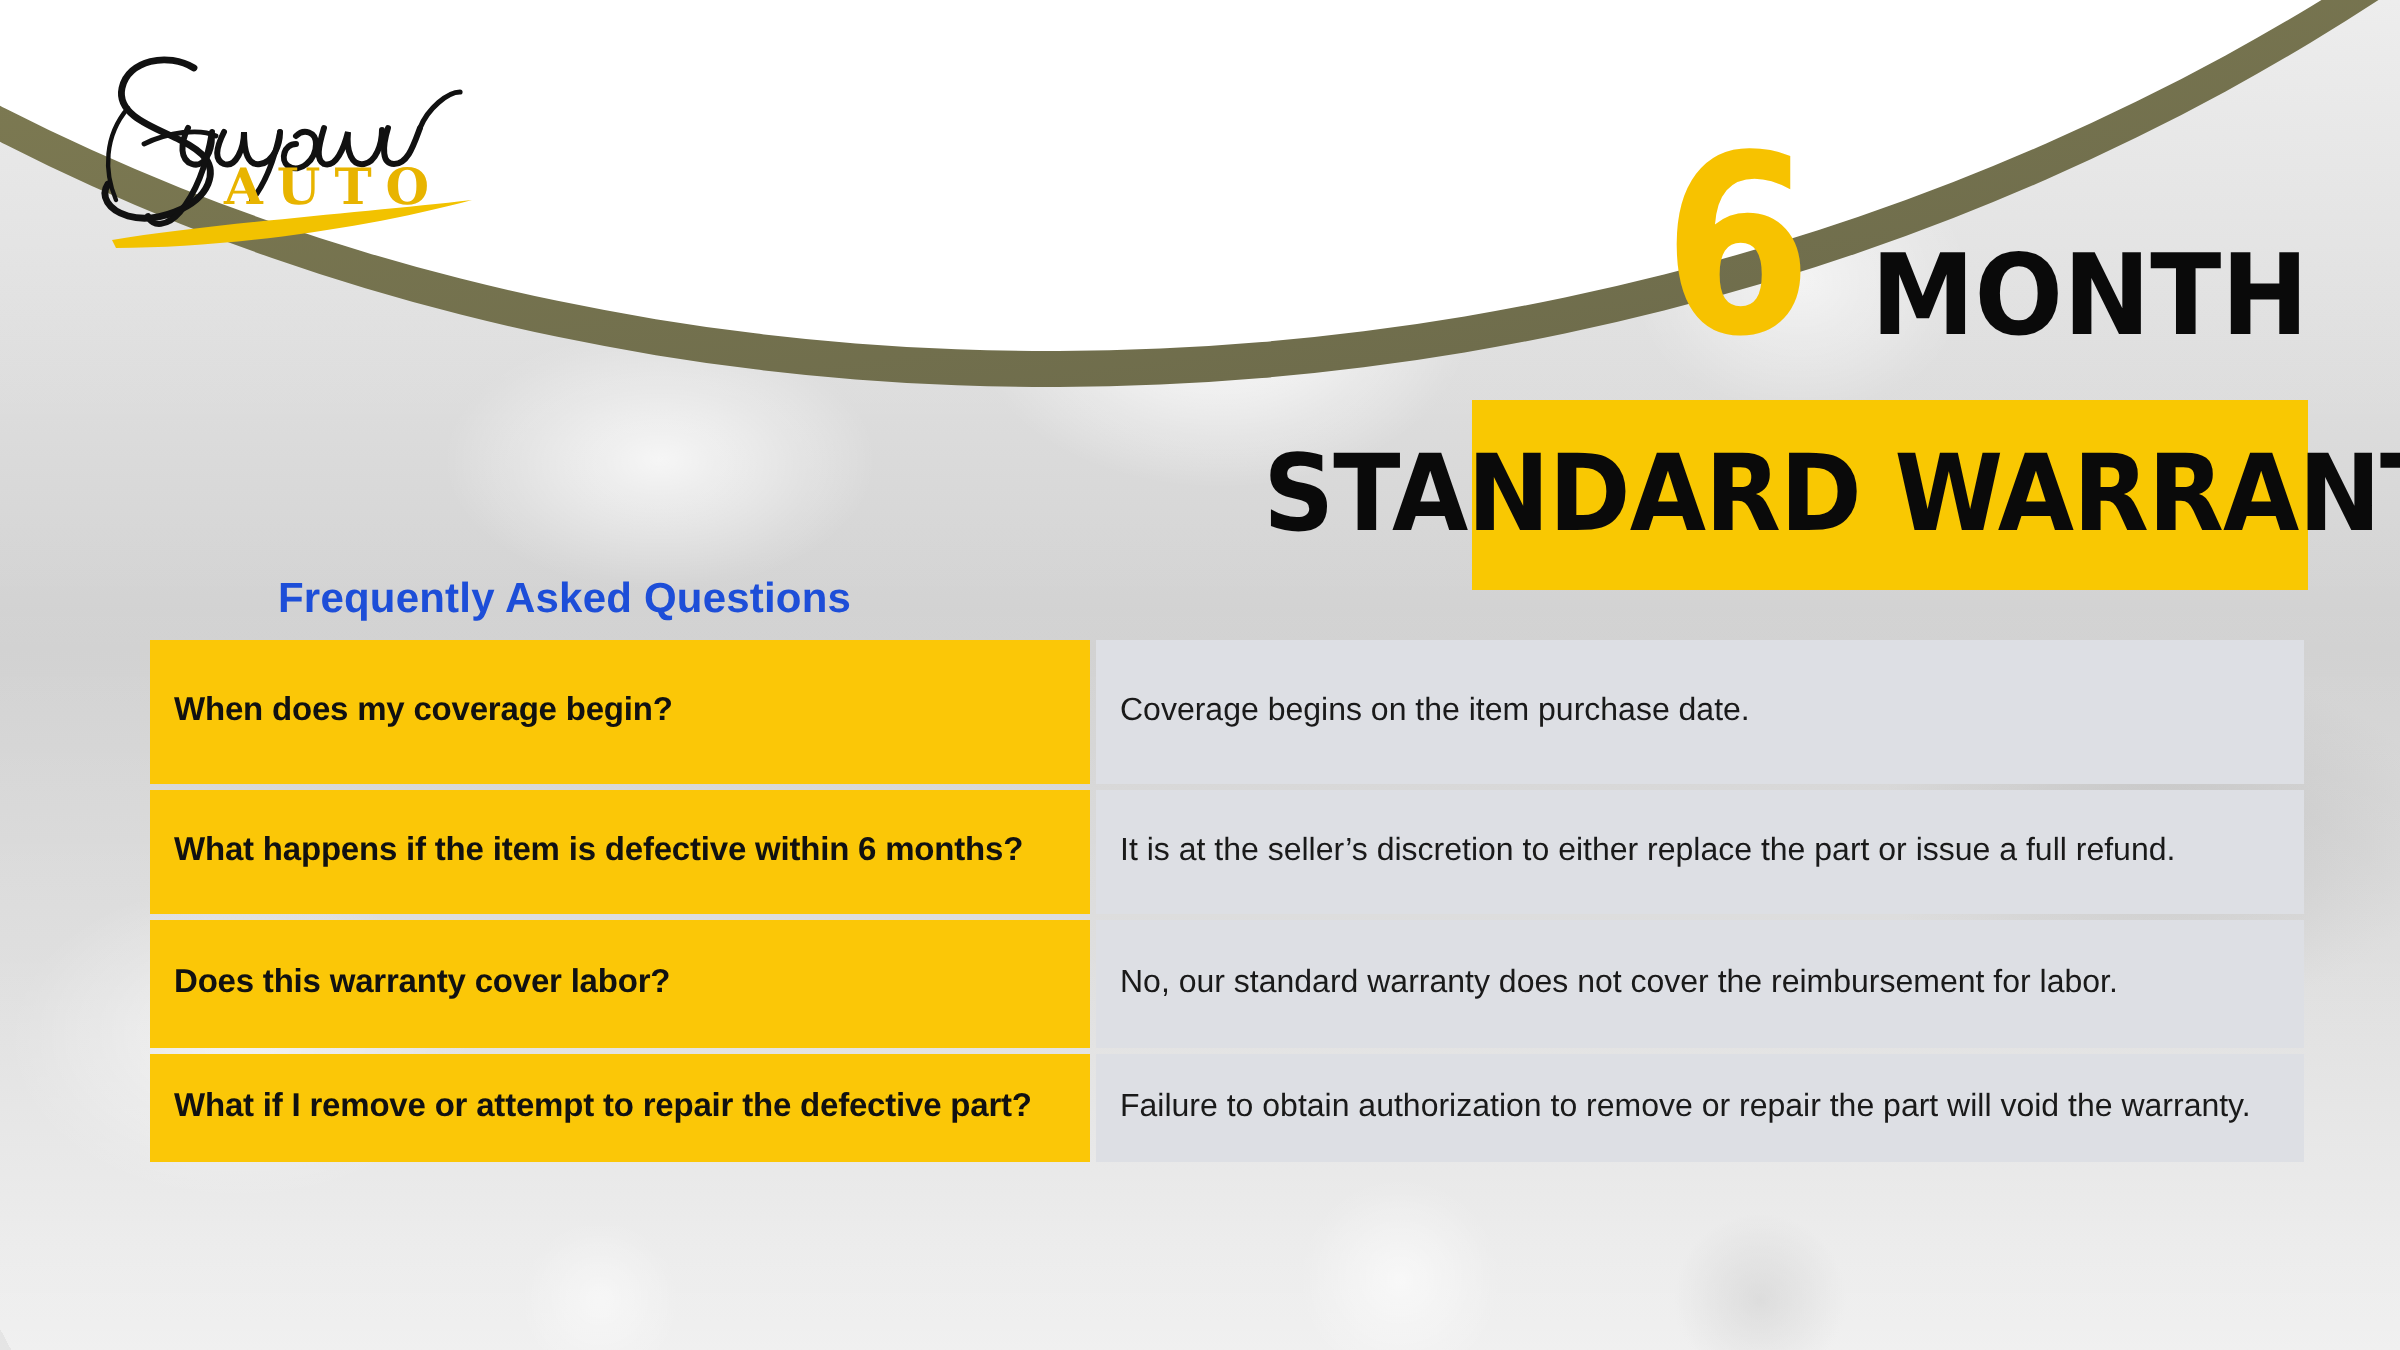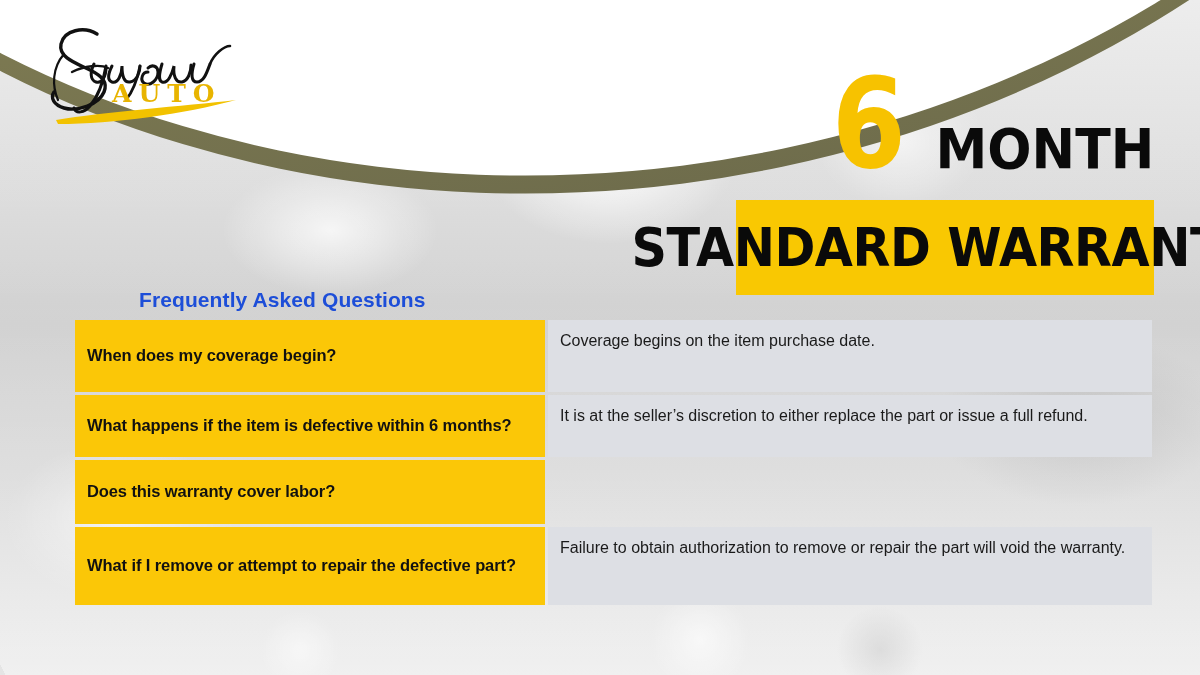--- a/index.html
+++ b/index.html
@@ -114,30 +114,30 @@
     padding:10px 12px 10px 12px;
     display:flex;align-items:center;
     font-size:16.5px;font-weight:bold;color:#111;
     line-height:1.30;
     letter-spacing:-.1px;
   }
   .a-cell{
     flex:1;box-sizing:border-box;
     background:#DDDFE4;
     padding:10px 12px 10px 12px;
-    display:flex;align-items:flex-start;
+    display:flex;align-items:center;
     font-size:16px;color:#1a1a1a;
     line-height:1.32;
     text-align:justify;
     text-justify:inter-word;
   }
   .r0 .q-cell,.r0 .a-cell{height:72px;}
   .r1 .q-cell,.r1 .a-cell{height:62px;}
   .r2 .q-cell,.r2 .a-cell{height:64px;}
-  .r3 .q-cell,.r3 .a-cell{height:78px;}
+  .r3 .q-cell,.r3 .a-cell{height:54px;}
   .a-cell > span{display:block;width:100%;}
 </style>
 </head>
 <body>
 
 <div class="slide">
 
   <div class="bg-photo"></div>
   <div class="bg-soft"></div>
 
@@ -187,20 +187,23 @@
         </div>
     </div>
     <div class="faq-row r1">
       <div class="q-cell">What happens if the item is defective within 6 months?</div>
       <div class="a-cell">
           <span>It is at the seller’s discretion to either replace the part or issue a full refund.</span>
         </div>
     </div>
     <div class="faq-row r2">
       <div class="q-cell">Does this warranty cover labor?</div>
+      <div class="a-cell">
+          <span>No, our standard warranty does not cover the reimbursement for labor.</span>
+        </div>
     </div>
     <div class="faq-row r3">
       <div class="q-cell">What if I remove or attempt to repair the defective part?</div>
       <div class="a-cell">
           <span>Failure to obtain authorization to remove or repair the part will void the warranty.</span>
         </div>
     </div>
   </div>
 
 </div>

